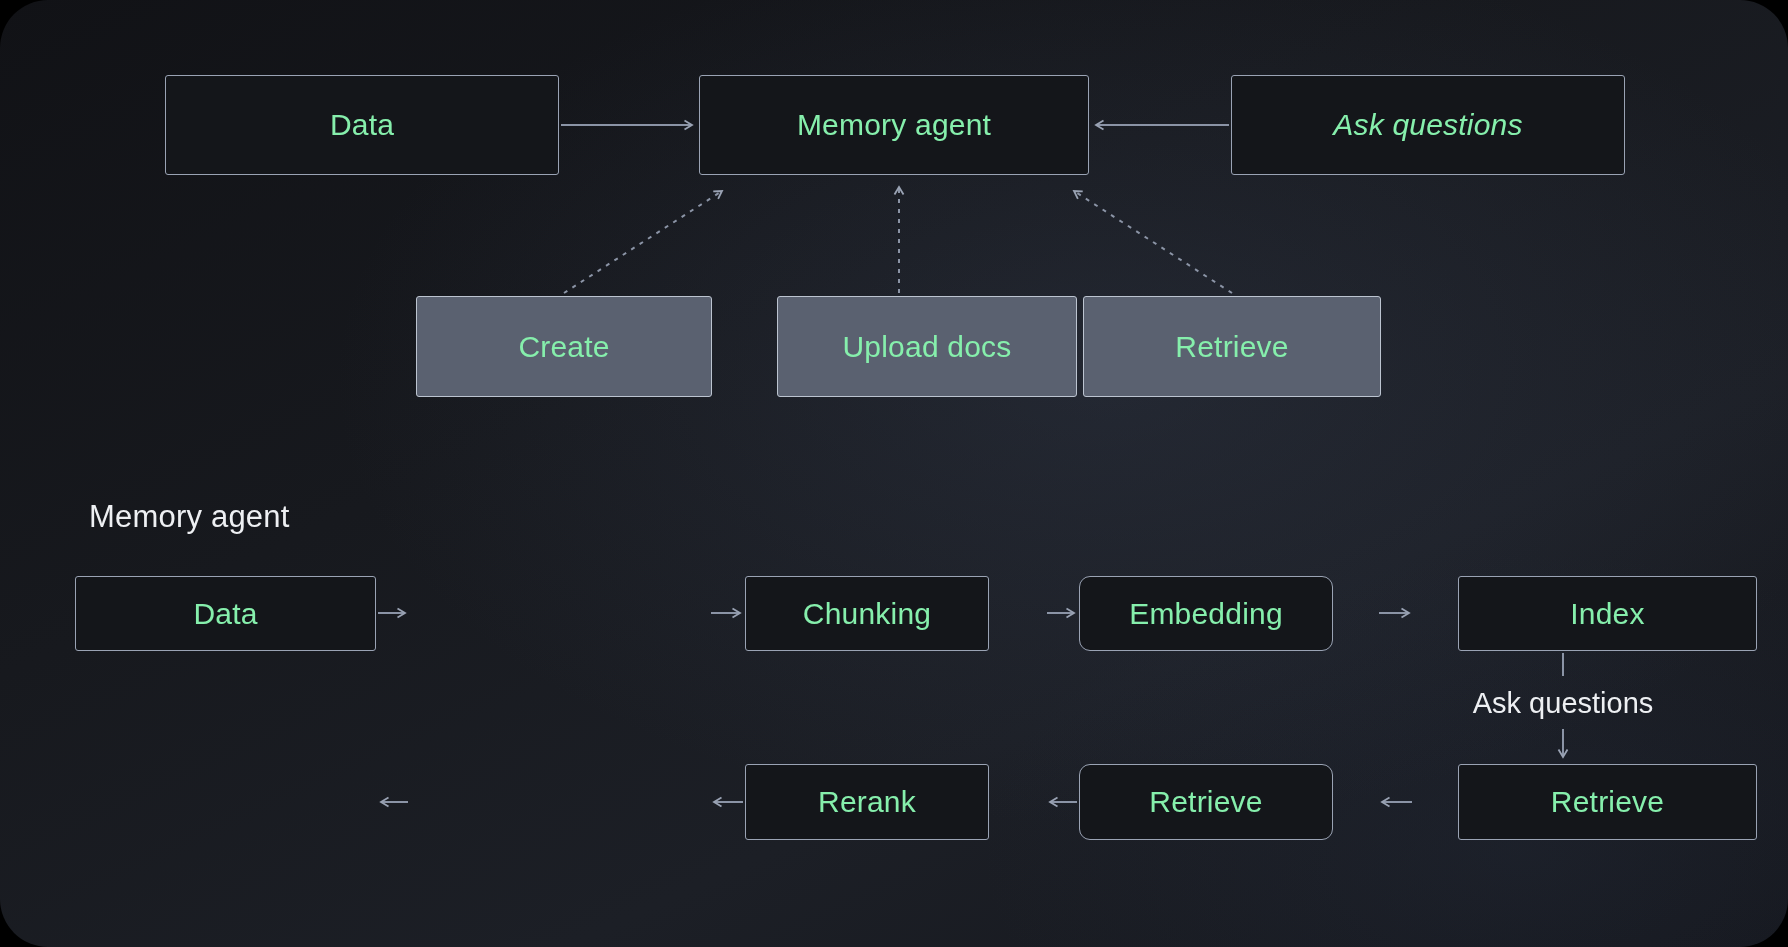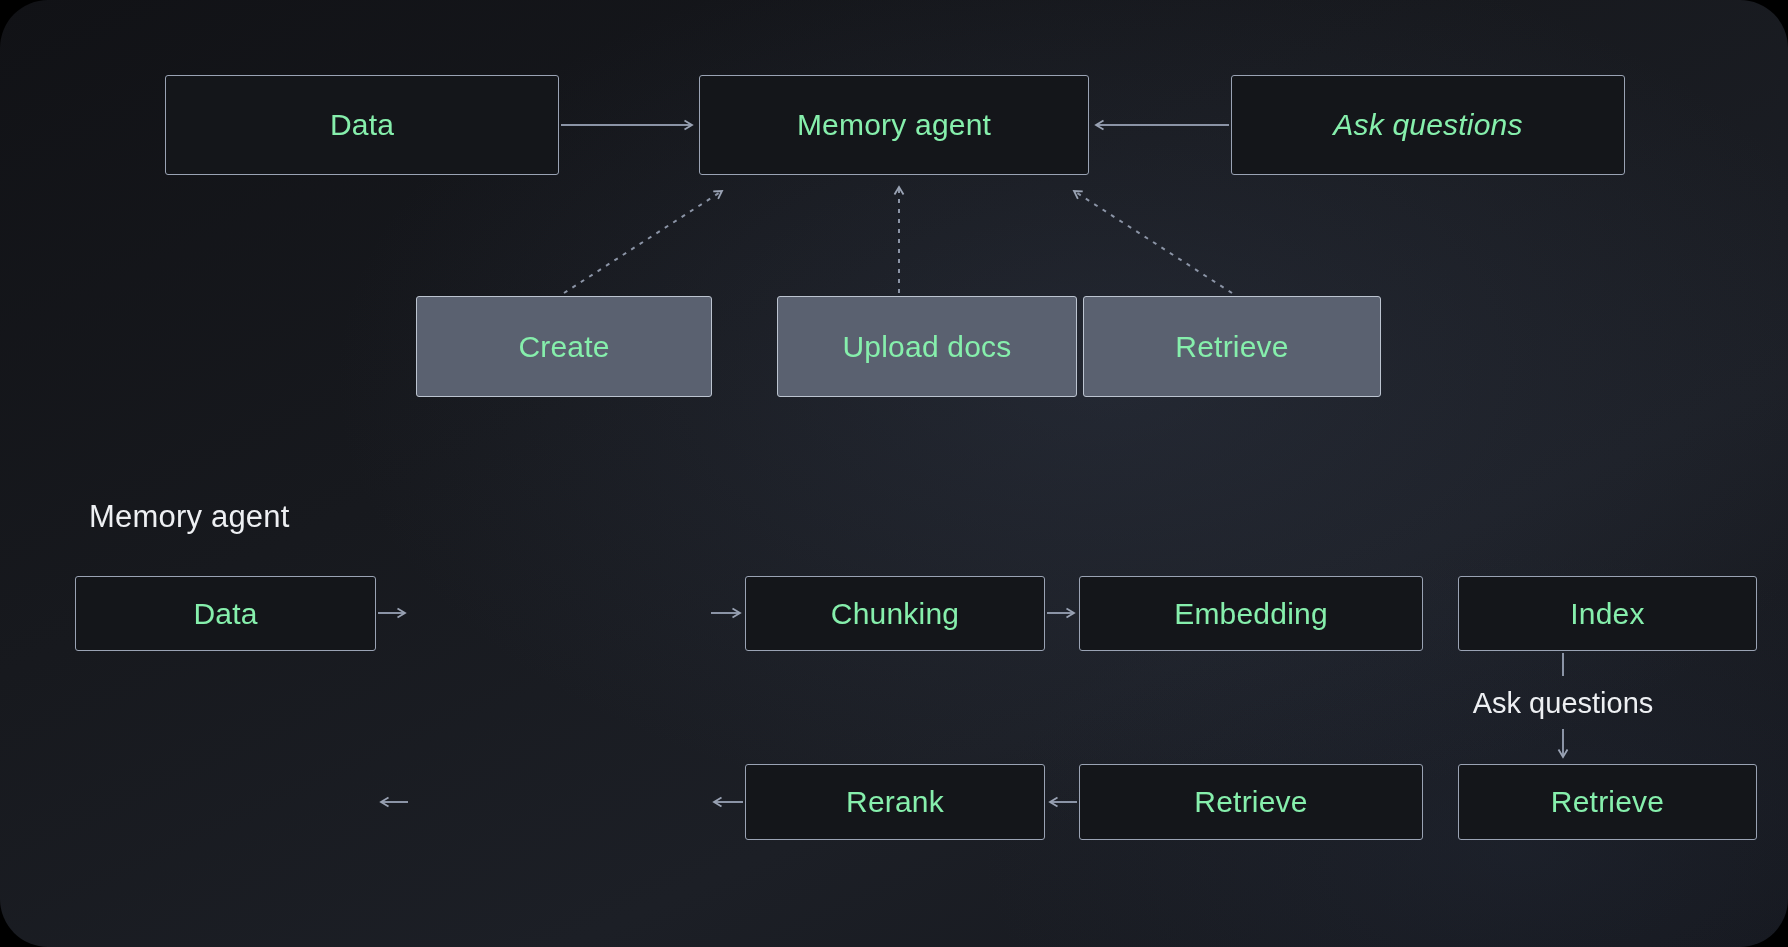--- a/index.html
+++ b/index.html
@@ -56,22 +56,22 @@
     left: 89px;
     top: 499px;
     color: #eef0f3;
     font-size: 31px;
     letter-spacing: 0.2px;
   }
   .r1 { top: 576px; height: 75px; }
   .r2 { top: 764px; height: 76px; }
   #r1-0, #r2-0 { left: 75px;   width: 301px; }
   #r1-1, #r2-1 { left: 410px;  width: 299px; }
-  #r1-2, #r2-2 { left: 745px;  width: 300px; }
-  #r1-3, #r2-3 { left: 1079px; width: 344px; }
+  #r1-2, #r2-2 { left: 745px;  width: 244px; }
+  #r1-3, #r2-3 { left: 1079px; width: 254px; border-radius: 11px; }
   #r1-4, #r2-4 { left: 1414px; width: 299px; margin-left: 44px; }
   #ask-question-label {
     position: absolute;
     left: 1438px;
     top: 687px;
     width: 250px;
     text-align: center;
     color: #eef0f3;
     font-size: 29px;
   }

